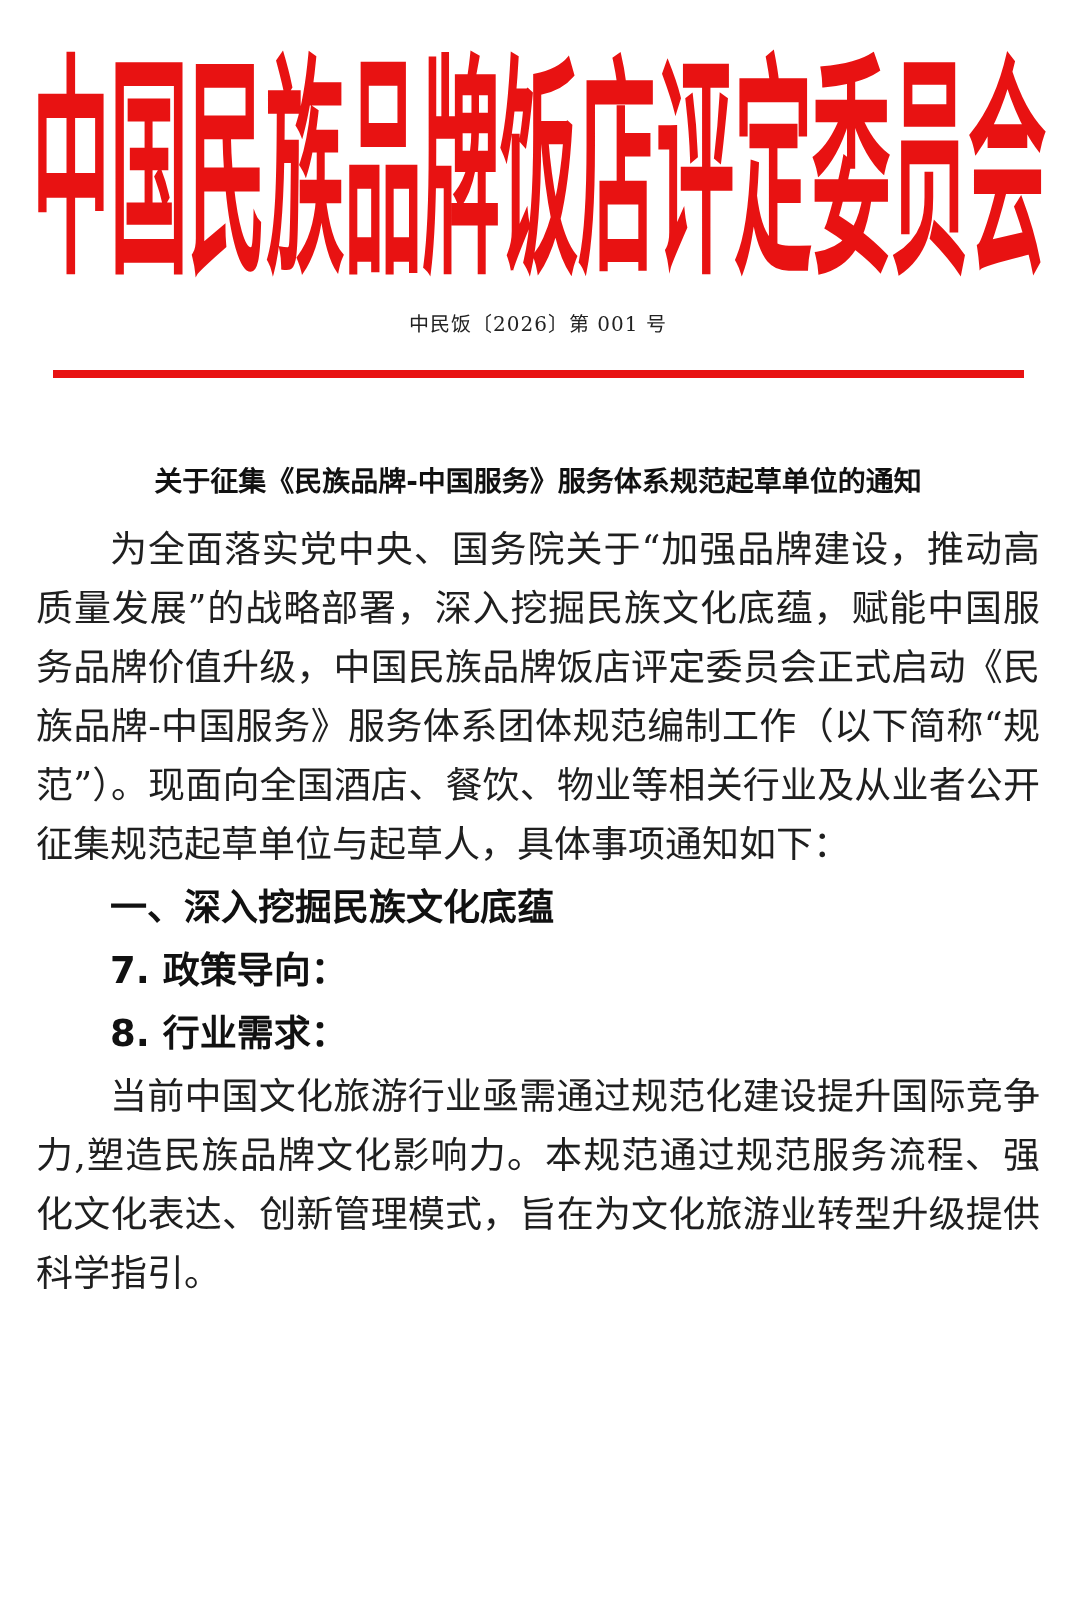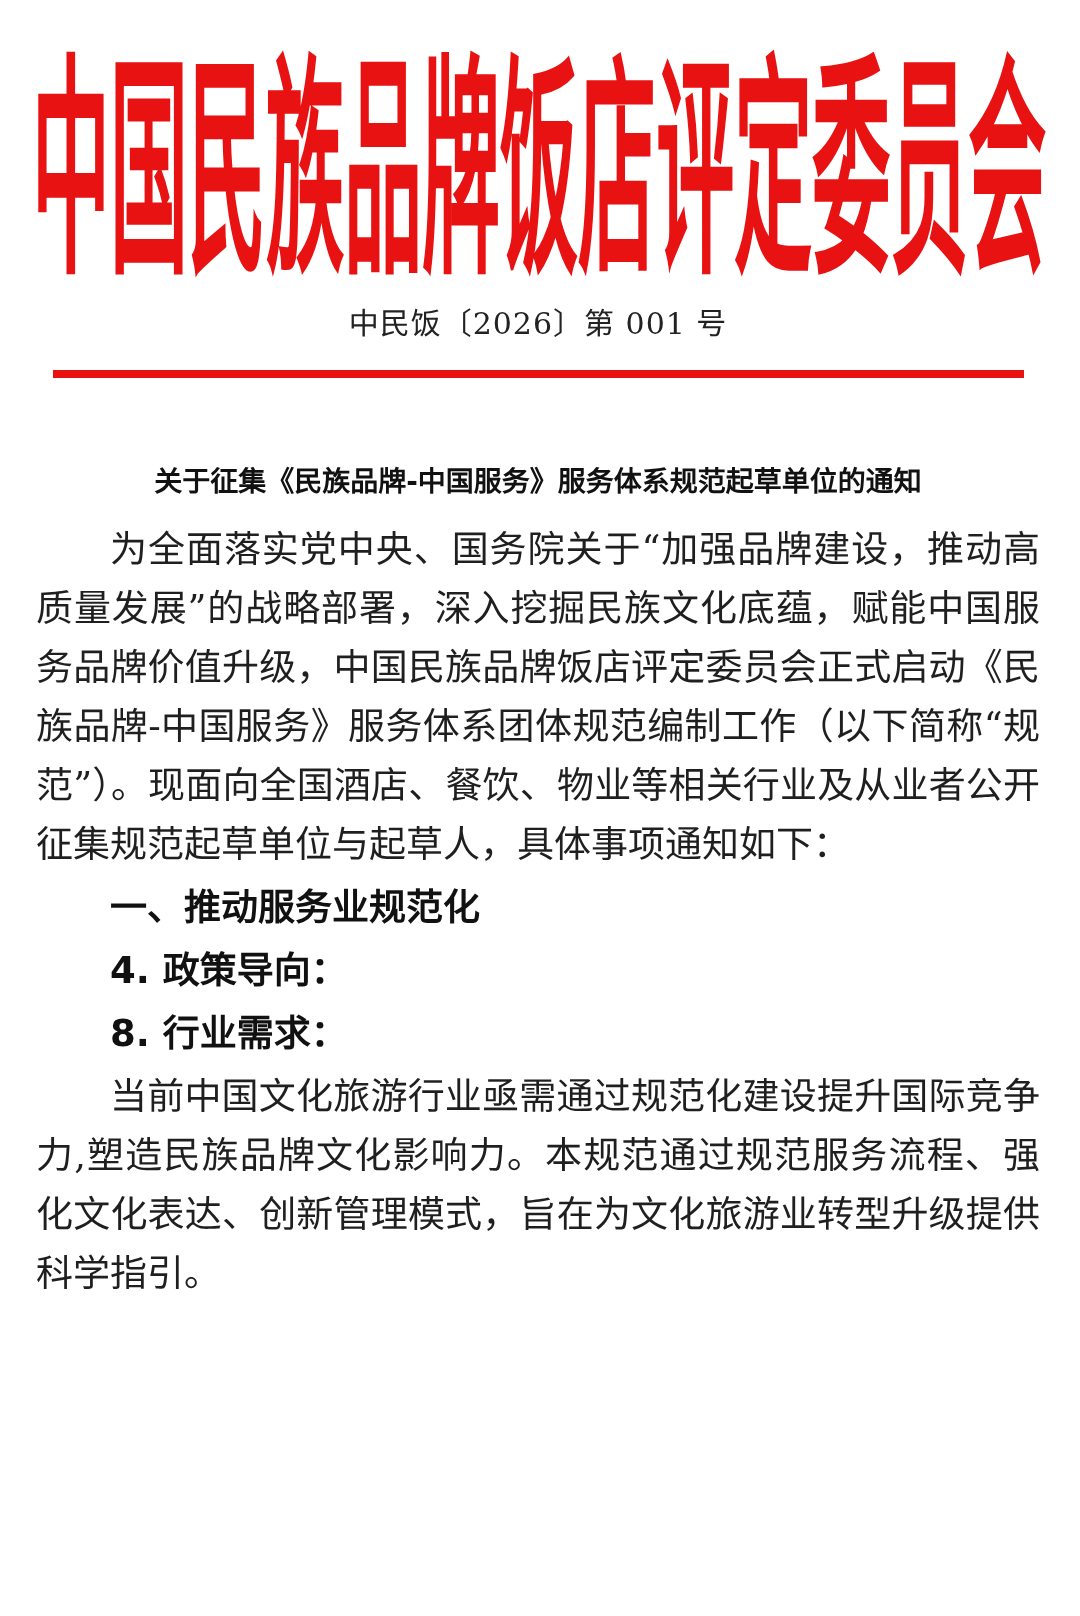--- a/index.html
+++ b/index.html
@@ -43,21 +43,21 @@
     transform: scaleY(3.0);
     transform-origin: 50% 0;
     font-family: "DejaVu Serif", "Liberation Serif", serif;
     white-space: nowrap;
   }
   .mh-char { display: block; }
   
   .doc-number {
     margin-top: 14px;
     text-align: center;
-    font-size: 30px;
+    font-size: 20px;
     line-height: 40px;
     color: #222;
     letter-spacing: 1px;
   }
   
   .red-rule {
     height: 8px;
     background: var(--red);
     margin: 26px 16px 0 17px;
   }
@@ -118,19 +118,19 @@
 
   <div class="doc-number">中民饭〔2026〕第 001 号</div>
 
   <div class="red-rule"></div>
 
   <div class="doc-title">关于征集《民族品牌-中国服务》服务体系规范起草单位的通知</div>
 
 
   <div class="body-paragraphs">
       <p class="para body">为全面落实党中央、国务院关于“加强品牌建设，推动高质量发展”的战略部署，深入挖掘民族文化底蕴，赋能中国服务品牌价值升级，中国民族品牌饭店评定委员会正式启动《民族品牌-中国服务》服务体系团体规范编制工作（以下简称“规范”）。现面向全国酒店、餐饮、物业等相关行业及从业者公开征集规范起草单位与起草人，具体事项通知如下：</p>
-      <p class="para h1">一、推动服务业规范化</p>
-      <p class="para h2">4. 政策导向：</p>
+      <p class="para h1">一、深入挖掘民族文化底蕴</p>
+      <p class="para h2">7. 政策导向：</p>
       <p class="para h2">8. 行业需求：</p>
       <p class="para body">当前中国文化旅游行业亟需通过规范化建设提升国际竞争力,塑造民族品牌文化影响力。本规范通过规范服务流程、强化文化表达、创新管理模式，旨在为文化旅游业转型升级提供科学指引。</p>
     </div>
 
 </div>
 
 </body></html>

